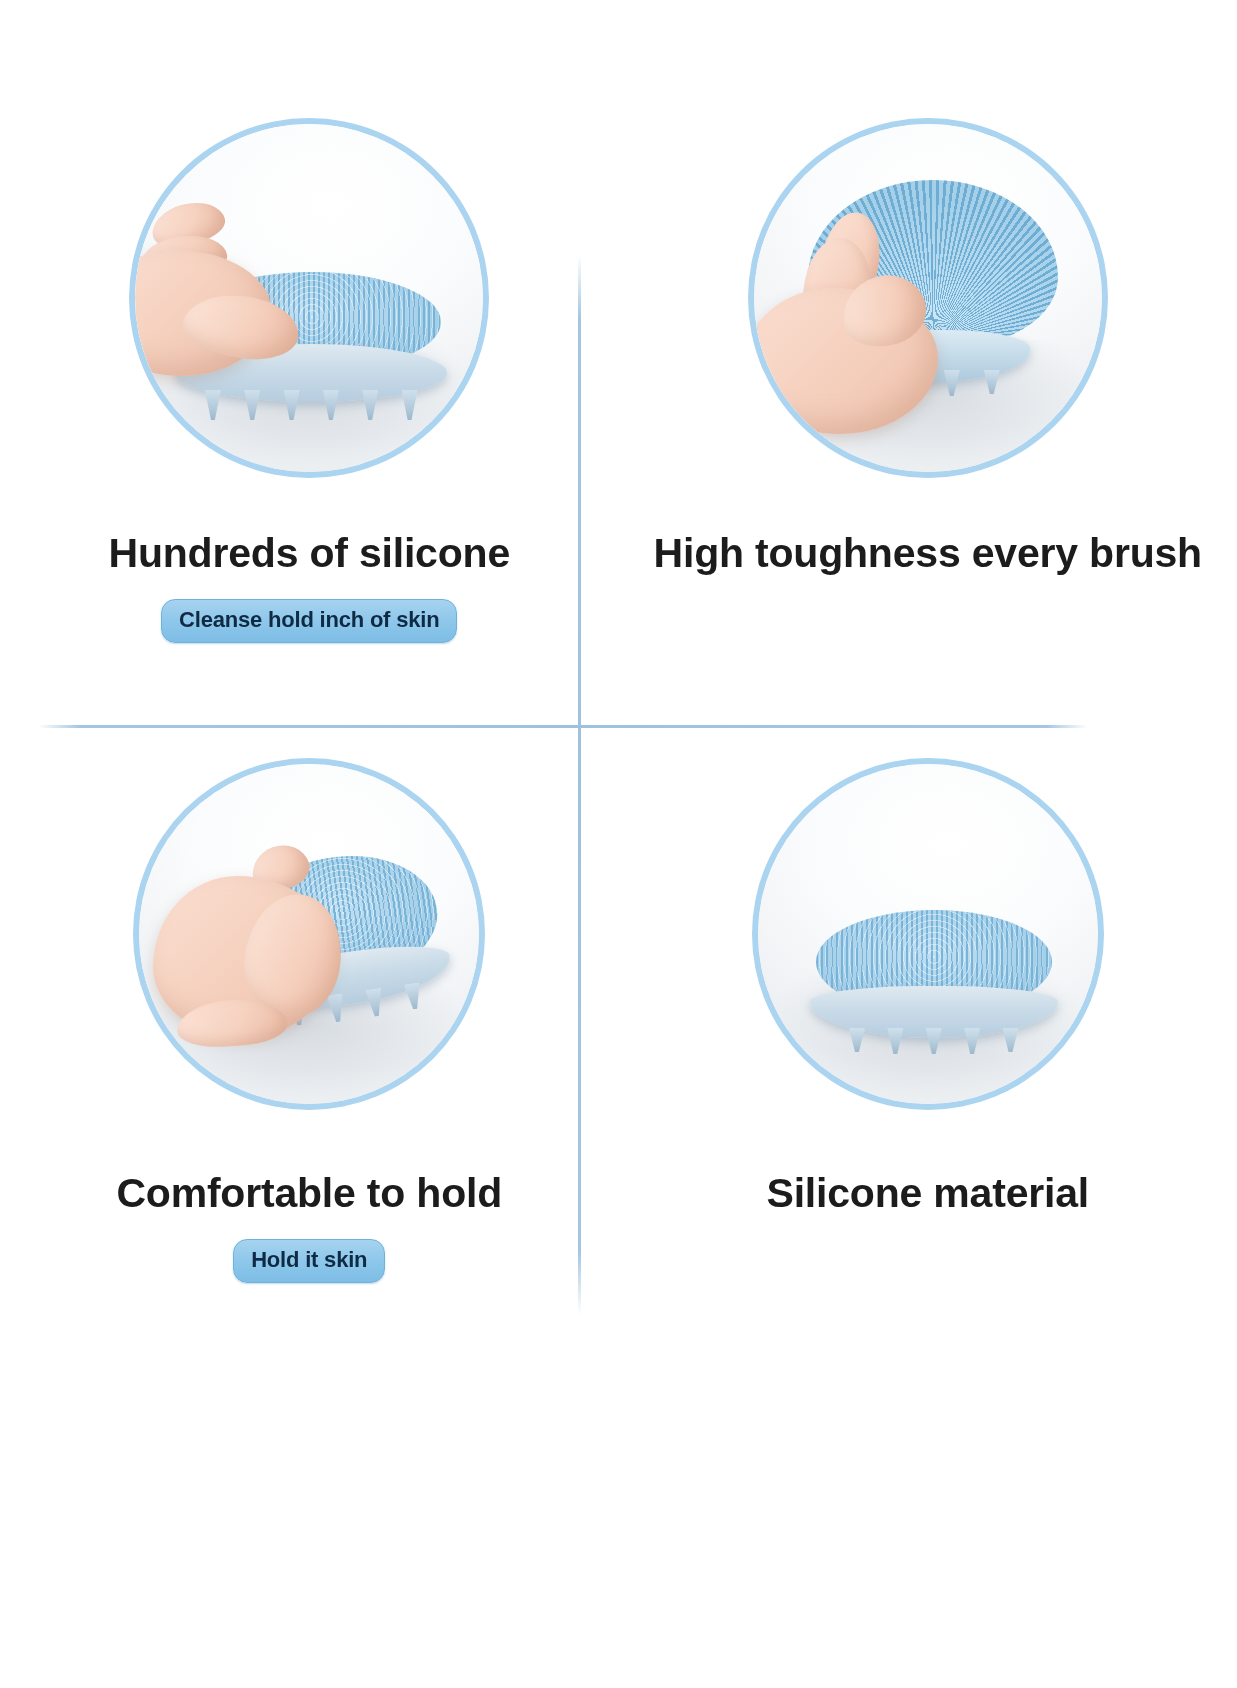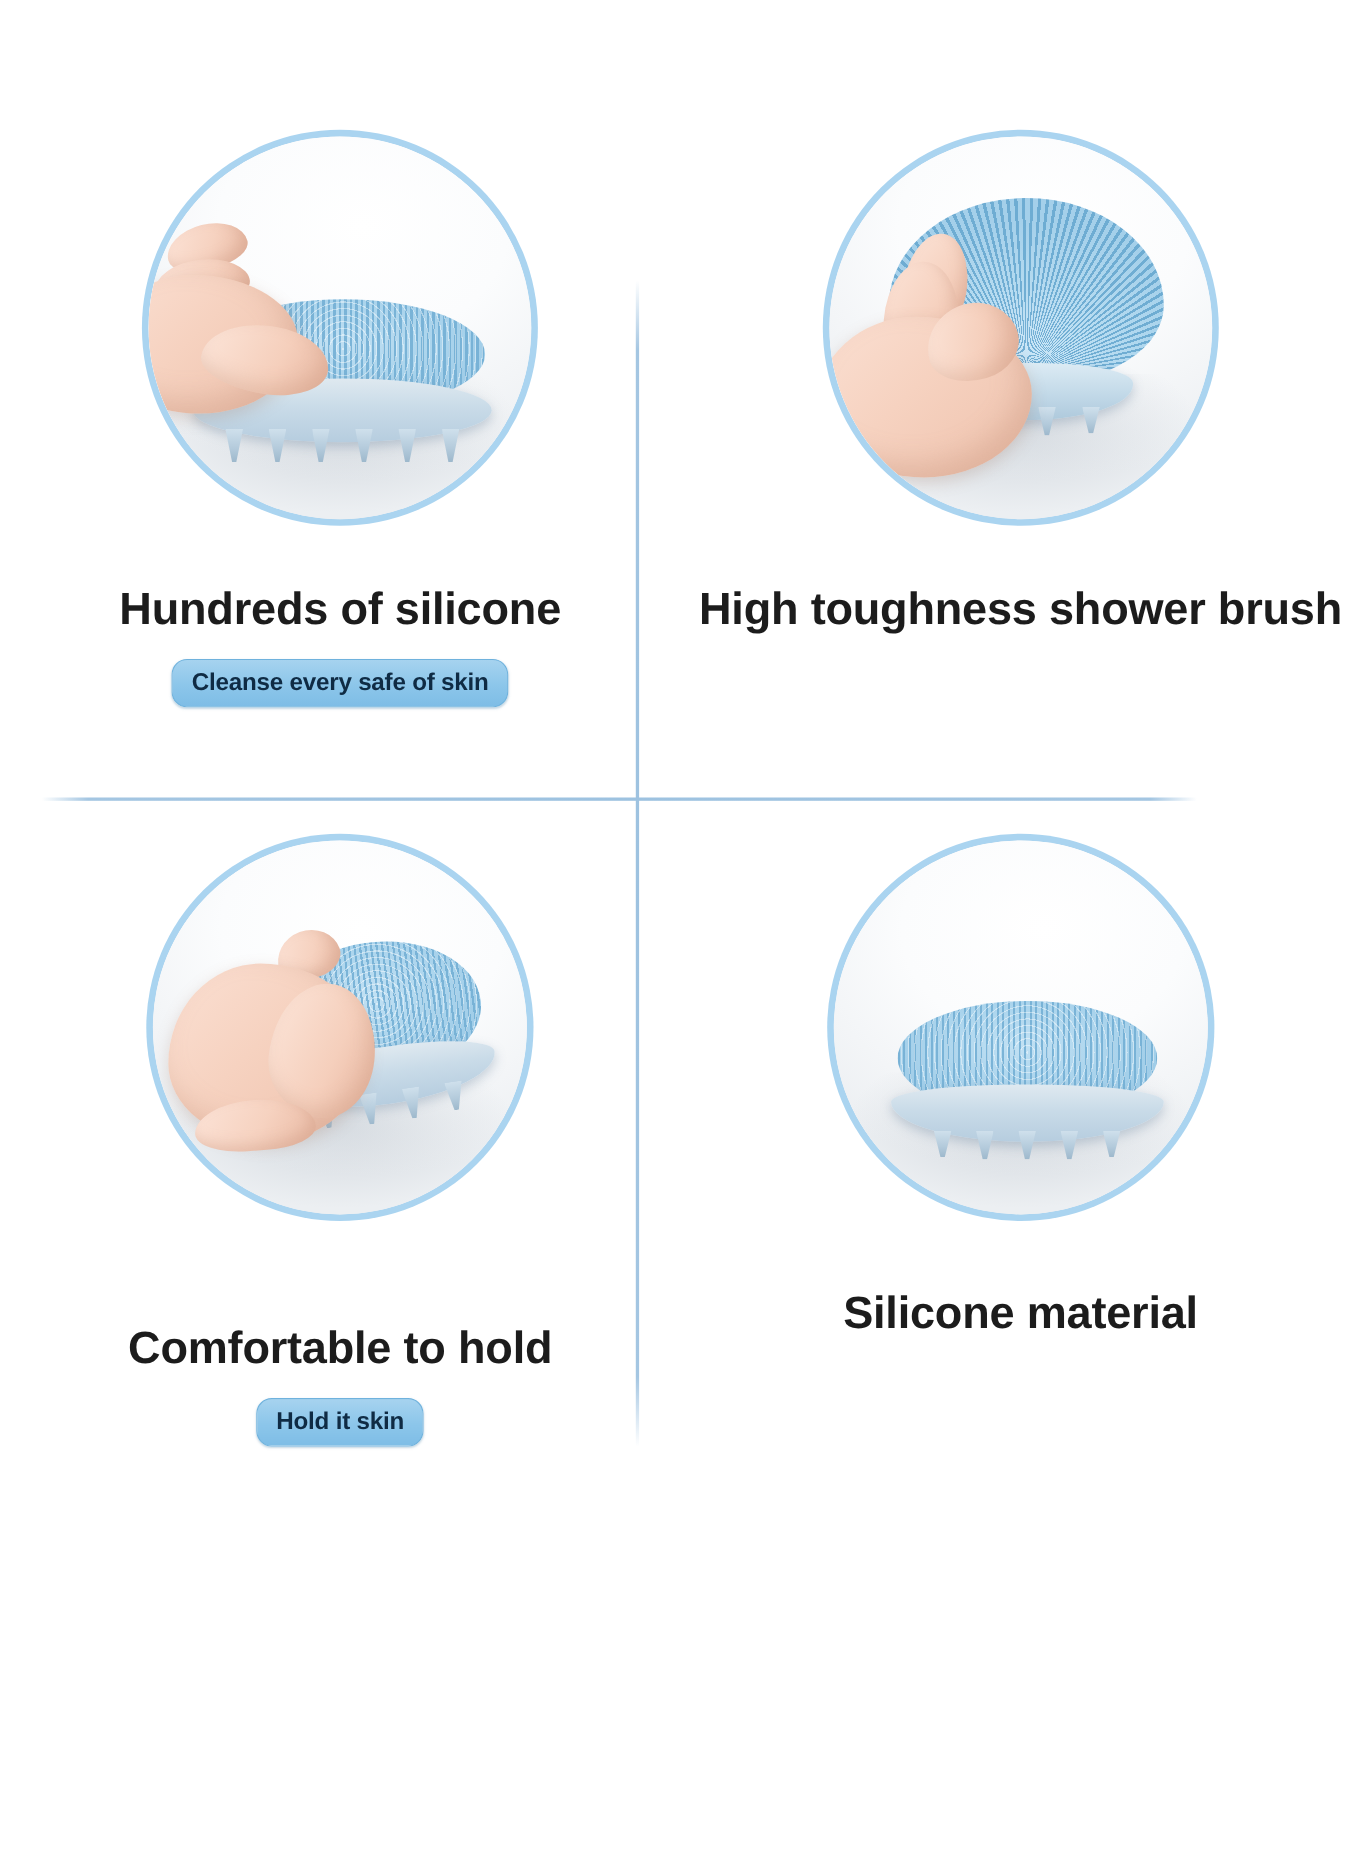--- a/index.html
+++ b/index.html
@@ -192,21 +192,21 @@
             <div class="finger" style="left:24px; top:2px; width:74px; height:40px; transform:rotate(-14deg);"></div>
             <div class="finger" style="left:14px; top:34px; width:86px; height:40px; transform:rotate(-6deg);"></div>
             <div class="palm" style="left:-34px; top:48px; width:178px; height:126px;"></div>
             <div class="thumb" style="left:56px; top:94px; width:116px; height:62px; transform:rotate(8deg);"></div>
           </div>
         </div>
       </div>
     </div>
     <div style="margin-top:58px; display:flex; flex-direction:column; align-items:center;">
       <div class="caption-title">Hundreds of silicone</div>
-      <div class="caption-badge">Cleanse every safe of skin</div>
+      <div class="caption-badge">Cleanse hold inch of skin</div>
     </div>
   </div>
 
   <div class="quad" style="padding-top:124px;">
     <div class="photo-wrap">
       <div class="photo" style="width:348px;height:348px;">
         <div class="photo-inner">
           <div class="bg-studio"></div>
           <div class="table-shadow"></div>
 
@@ -233,67 +233,67 @@
           <div class="hand" style="left:10px; top:96px; width:220px; height:212px;">
             <div class="finger" style="left:58px; top:-8px; width:58px; height:86px; transform:rotate(10deg);"></div>
             <div class="finger" style="left:40px; top:18px; width:68px; height:92px; transform:rotate(4deg);"></div>
             <div class="palm" style="left:-22px; top:68px; width:196px; height:146px;"></div>
             <div class="thumb" style="left:78px; top:56px; width:84px; height:70px; transform:rotate(-16deg);"></div>
           </div>
         </div>
       </div>
     </div>
     <div style="margin-top:58px; display:flex; flex-direction:column; align-items:center;">
-      <div class="caption-title">High toughness shower brush</div>
-    </div>
-  </div>
-
-  <div class="quad" style="padding-top:64px;gap:32px;">
-    <div class="photo-wrap">
-      <div class="photo" style="width:340px;height:340px;">
-        <div class="photo-inner">
-          <div class="bg-studio"></div>
-          <div class="table-shadow"></div>
-
-          <div class="brush" style="left:108px; top:92px; width:200px; height:176px; transform:rotate(-8deg);">
-            <div class="brush-bristles" style="left:6px; top:0; width:188px; height:126px;
-                        border-radius:48% 52% 50% 50% / 52% 52% 48% 48%;">
-              <div class="bristle-tips"></div>
-            </div>
-            <div class="brush-base" style="left:0; top:96px; width:200px; height:52px;
-                        border-radius:46% 46% 50% 50% / 34% 34% 66% 66%;"></div>
-            <div class="brush-nubs" style="left:22px; top:136px; width:156px;">
-              <div class="nub" style="height:26px;"></div>
-              <div class="nub" style="height:28px;"></div>
-              <div class="nub" style="height:28px;"></div>
-              <div class="nub" style="height:26px;"></div>
-            </div>
-          </div>
-          <div class="hand" style="left:14px; top:86px; width:230px; height:200px;">
-            <div class="finger" style="left:98px; top:-4px; width:58px; height:44px; transform:rotate(-20deg);"></div>
-            <div class="palm" style="left:0px; top:26px; width:182px; height:162px;"></div>
-            <div class="thumb" style="left:92px; top:44px; width:96px; height:122px; transform:rotate(6deg);"></div>
-            <div class="finger" style="left:24px; top:150px; width:110px; height:46px; transform:rotate(-4deg);"></div>
-          </div>
-        </div>
-      </div>
-    </div>
-    <div style="margin-top:66px; display:flex; flex-direction:column; align-items:center;">
-      <div class="caption-title">Comfortable to hold</div>
-      <div class="caption-badge">Hold it skin</div>
+      <div class="caption-title">High toughness every brush</div>
     </div>
   </div>
 
   <div class="quad" style="padding-top:64px;">
     <div class="photo-wrap">
       <div class="photo" style="width:340px;height:340px;">
         <div class="photo-inner">
           <div class="bg-studio"></div>
           <div class="table-shadow"></div>
 
+          <div class="brush" style="left:108px; top:92px; width:200px; height:176px; transform:rotate(-8deg);">
+            <div class="brush-bristles" style="left:6px; top:0; width:188px; height:126px;
+                        border-radius:48% 52% 50% 50% / 52% 52% 48% 48%;">
+              <div class="bristle-tips"></div>
+            </div>
+            <div class="brush-base" style="left:0; top:96px; width:200px; height:52px;
+                        border-radius:46% 46% 50% 50% / 34% 34% 66% 66%;"></div>
+            <div class="brush-nubs" style="left:22px; top:136px; width:156px;">
+              <div class="nub" style="height:26px;"></div>
+              <div class="nub" style="height:28px;"></div>
+              <div class="nub" style="height:28px;"></div>
+              <div class="nub" style="height:26px;"></div>
+            </div>
+          </div>
+          <div class="hand" style="left:14px; top:86px; width:230px; height:200px;">
+            <div class="finger" style="left:98px; top:-4px; width:58px; height:44px; transform:rotate(-20deg);"></div>
+            <div class="palm" style="left:0px; top:26px; width:182px; height:162px;"></div>
+            <div class="thumb" style="left:92px; top:44px; width:96px; height:122px; transform:rotate(6deg);"></div>
+            <div class="finger" style="left:24px; top:150px; width:110px; height:46px; transform:rotate(-4deg);"></div>
+          </div>
+        </div>
+      </div>
+    </div>
+    <div style="margin-top:66px; display:flex; flex-direction:column; align-items:center;">
+      <div class="caption-title">Comfortable to hold</div>
+      <div class="caption-badge">Hold it skin</div>
+    </div>
+  </div>
+
+  <div class="quad" style="padding-top:64px;">
+    <div class="photo-wrap">
+      <div class="photo" style="width:340px;height:340px;">
+        <div class="photo-inner">
+          <div class="bg-studio"></div>
+          <div class="table-shadow"></div>
+
           <div class="brush" style="left:52px; top:146px; width:248px; height:150px;">
             <div class="brush-bristles" style="left:6px; top:0; width:236px; height:104px;
                         border-radius:50%;">
               <div class="bristle-tips"></div>
             </div>
             <div class="brush-base" style="left:0; top:76px; width:248px; height:52px;
                         border-radius:46% 46% 50% 50% / 30% 30% 70% 70%;"></div>
             <div class="brush-nubs" style="left:28px; top:118px; width:192px;">
               <div class="nub" style="height:24px;"></div>
               <div class="nub" style="height:26px;"></div>

